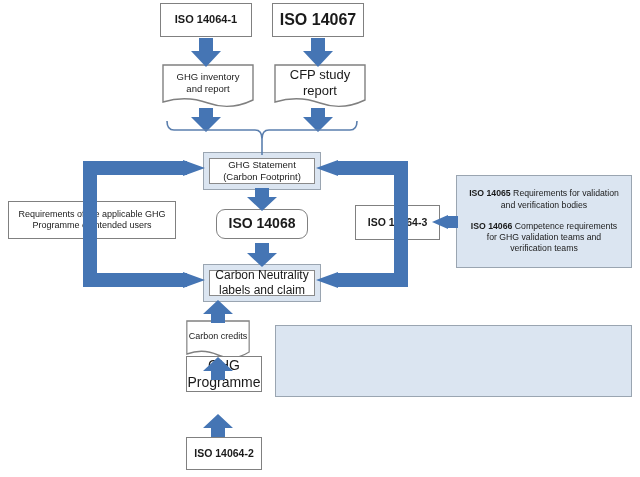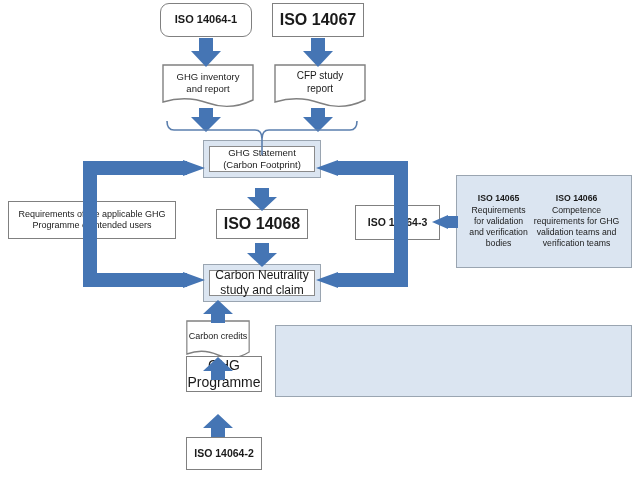--- a/index.html
+++ b/index.html
@@ -68,21 +68,21 @@
     display: flex;
     align-items: center;
     justify-content: center;
     text-align: center;
   }
   
   .panel {
     background: #dbe5f1;
     border: 1px solid #9aa5b1;
     padding: 6px 9px;
-    flex-direction: row;
+    flex-direction: column;
     justify-content: center;
     line-height: 1.3;
   }
   .panel p {
     margin: 0;
   }
   .panel .gap {
     height: 10px;
   }
   
@@ -169,70 +169,70 @@
 
     <g>
       <path d="M218 357 l15 14 h-8 v9 h-14 v-9 h-8 z" fill="#4575b4"></path>
     </g>
 
     <g>
       <path d="M218 414 l15 14 h-8 v9 h-14 v-9 h-8 z" fill="#4575b4"></path>
     </g>
   </svg>
 
-  <div class="node rect bold" style="left:160px; top:3px; width:92px; height:34px; font-size:11px;border-radius:9px;">
+  <div class="node rect bold" style="left:160px; top:3px; width:92px; height:34px; font-size:11px;">
     <span>ISO 14064-1</span>
   </div>
 
   <div class="node rect bold" style="left:272px; top:3px; width:92px; height:34px; font-size:16px;">
     <span>ISO 14067</span>
   </div>
 
   <div class="node doc" style="left:162px; top:64px; width:92px; height:44px; font-size:9.5px;">
     <svg class="doc-svg" viewBox="0 0 92 44" preserveAspectRatio="none">
       <path d="M1 1 H91 V36 Q68 47 46 39 Q24 31 1 38 Z" fill="#ffffff" stroke="#808080" stroke-width="1.4"></path>
     </svg>
     <div class="doc-label">
       <span>GHG inventory</span><br>
       <span>and report</span>
     </div>
   </div>
 
-  <div class="node doc" style="left:274px; top:64px; width:92px; height:44px; font-size:10px;">
+  <div class="node doc" style="left:274px; top:64px; width:92px; height:44px; font-size:13px;">
     <svg class="doc-svg" viewBox="0 0 92 44" preserveAspectRatio="none">
       <path d="M1 1 H91 V36 Q68 47 46 39 Q24 31 1 38 Z" fill="#ffffff" stroke="#808080" stroke-width="1.4"></path>
     </svg>
     <div class="doc-label">
       <span>CFP study</span><br>
       <span>report</span>
     </div>
   </div>
 
-  <div class="node nested" style="left:203px; top:140px; width:118px; height:38px; font-size:9.5px;">
+  <div class="node nested" style="left:203px; top:152px; width:118px; height:38px; font-size:9.5px;">
     <div class="inner">
       <div>
         <span>GHG Statement</span><br>
         <span>(Carbon Footprint)</span>
       </div>
     </div>
   </div>
 
-  <div class="node rect bold" style="left:216px; top:209px; width:92px; height:30px; font-size:16px;">
+  <div class="node rect bold" style="left:216px; top:209px; width:92px; height:30px; font-size:14px;border-radius:9px;">
     <span>ISO 14068</span>
   </div>
 
   <div class="node rect bold" style="left:355px; top:205px; width:85px; height:35px; font-size:10.5px;">
     <span>ISO 14064-3</span>
   </div>
 
   <div class="node nested" style="left:203px; top:264px; width:118px; height:38px; font-size:12px;">
     <div class="inner">
       <div>
         <span>Carbon Neutrality</span><br>
-        <span>study and claim</span>
+        <span>labels and claim</span>
       </div>
     </div>
   </div>
 
   <div class="node rect" style="left:8px; top:201px; width:168px; height:38px; font-size:9px;">
     <div>
       <span>Requirements of the applicable GHG</span><br>
       <span>Programme or intended users</span>
     </div>
   </div>

